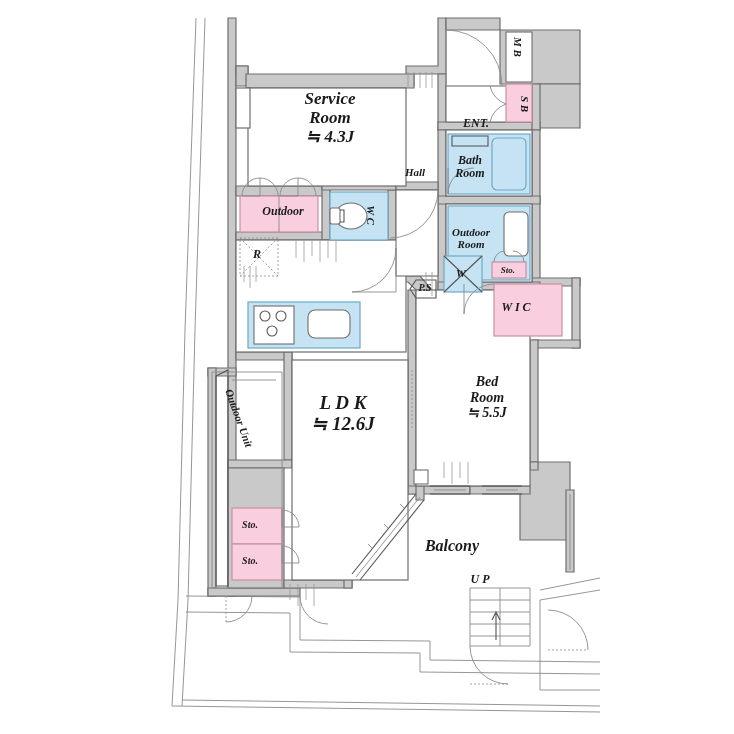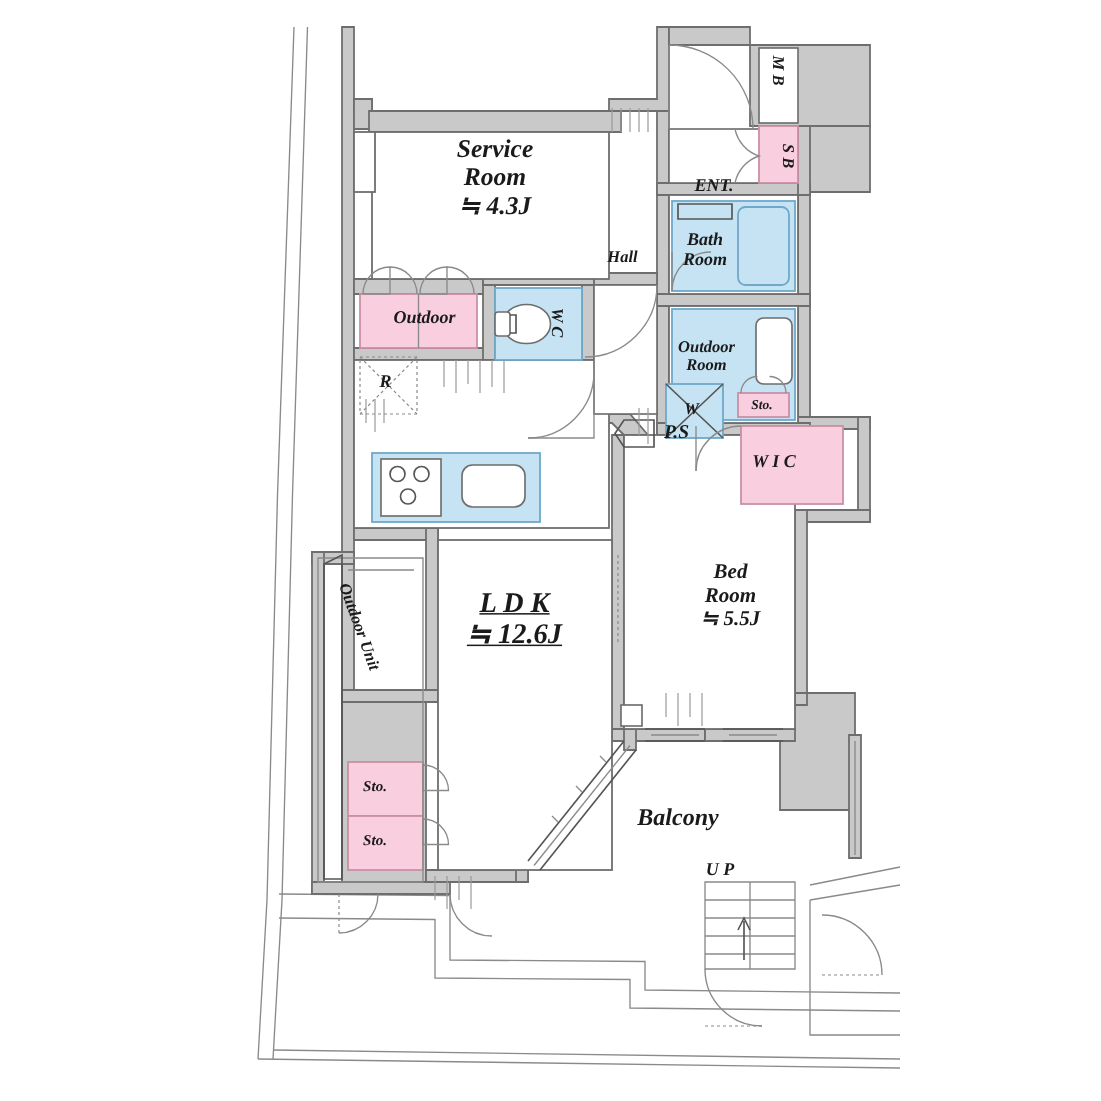--- a/index.html
+++ b/index.html
@@ -227,34 +227,34 @@
 
   <g>
     <path class="tn" d="M212 372 L212 588 L282 588 L282 372 Z" fill="#ffffff"></path>
     <path class="ln" d="M216 376 L228 370 L228 586 L216 586 Z" fill="#ffffff"></path>
     <path class="tn" d="M232 380 L276 380"></path>
   </g>
 </svg>
 
 <div id="labels">
       <div class="lbl" style="font-size: 17px; left: 330px; top: 118px; transform: translate(-50%, -50%);"><span>Service</span><br><span>Room</span><br><span>≒ 4.3J</span></div>
-      <div class="lbl" style="font-size: 19px; left: 343px; top: 413px; transform: translate(-50%, -50%); text-decoration: underline;"><span>L D K</span><br><span>≒ 12.6J</span></div>
+      <div class="lbl" style="font-size: 19px; left: 343px; top: 413px; transform: translate(-50%, -50%);"><span>L D K</span><br><span>≒ 12.6J</span></div>
       <div class="lbl" style="font-size: 14px; left: 487px; top: 398px; transform: translate(-50%, -50%);"><span>Bed</span><br><span>Room</span><br><span>≒ 5.5J</span></div>
       <div class="lbl" style="font-size: 12px; left: 470px; top: 167px; transform: translate(-50%, -50%);"><span>Bath</span><br><span>Room</span></div>
       <div class="lbl" style="font-size: 11px; left: 471px; top: 238px; transform: translate(-50%, -50%);"><span>Outdoor</span><br><span>Room</span></div>
       <div class="lbl" style="font-size: 12px; left: 283px; top: 212px; transform: translate(-50%, -50%);"><span>Outdoor</span></div>
       <div class="lbl rot" style="font-size: 11px; left: 371px; top: 215px; transform: translate(-50%, -50%) rotate(90deg);"><span>W C</span></div>
       <div class="lbl" style="font-size: 11px; left: 415px; top: 172px; transform: translate(-50%, -50%);"><span>Hall</span></div>
       <div class="lbl" style="font-size: 12px; left: 476px; top: 104px; transform: translate(-50%, -50%); margin-top: 20px;"><span>ENT.</span></div>
       <div class="lbl rot" style="font-size: 11px; left: 518px; top: 47px; transform: translate(-50%, -50%) rotate(90deg);"><span>M B</span></div>
       <div class="lbl rot" style="font-size: 11px; left: 525px; top: 104px; transform: translate(-50%, -50%) rotate(90deg);"><span>S B</span></div>
       <div class="lbl" style="font-size: 12px; left: 516px; top: 308px; transform: translate(-50%, -50%);"><span>W I C</span></div>
       <div class="lbl" style="font-size: 9px; left: 508px; top: 270px; transform: translate(-50%, -50%);"><span>Sto.</span></div>
       <div class="lbl" style="font-size: 11px; left: 461px; top: 273px; transform: translate(-50%, -50%);"><span>W</span></div>
-      <div class="lbl" style="font-size: 13px; left: 425px; top: 288px; transform: translate(-50%, -50%); margin-left: 26px;"><span>P.S</span></div>
+      <div class="lbl" style="font-size: 10px; left: 425px; top: 288px; transform: translate(-50%, -50%);"><span>P.S</span></div>
       <div class="lbl" style="font-size: 12px; left: 257px; top: 255px; transform: translate(-50%, -50%);"><span>R</span></div>
       <div class="lbl" style="font-size: 10px; left: 250px; top: 525px; transform: translate(-50%, -50%);"><span>Sto.</span></div>
       <div class="lbl" style="font-size: 10px; left: 250px; top: 561px; transform: translate(-50%, -50%);"><span>Sto.</span></div>
       <div class="lbl rot" style="font-size: 11px; left: 239px; top: 418px; transform: translate(-50%, -50%) rotate(70deg);"><span>Outdoor Unit</span></div>
       <div class="lbl" style="font-size: 16px; left: 452px; top: 546px; transform: translate(-50%, -50%);"><span>Balcony</span></div>
       <div class="lbl" style="font-size: 12px; left: 480px; top: 580px; transform: translate(-50%, -50%);"><span>U P</span></div>
     </div>
 
 </div>
 

